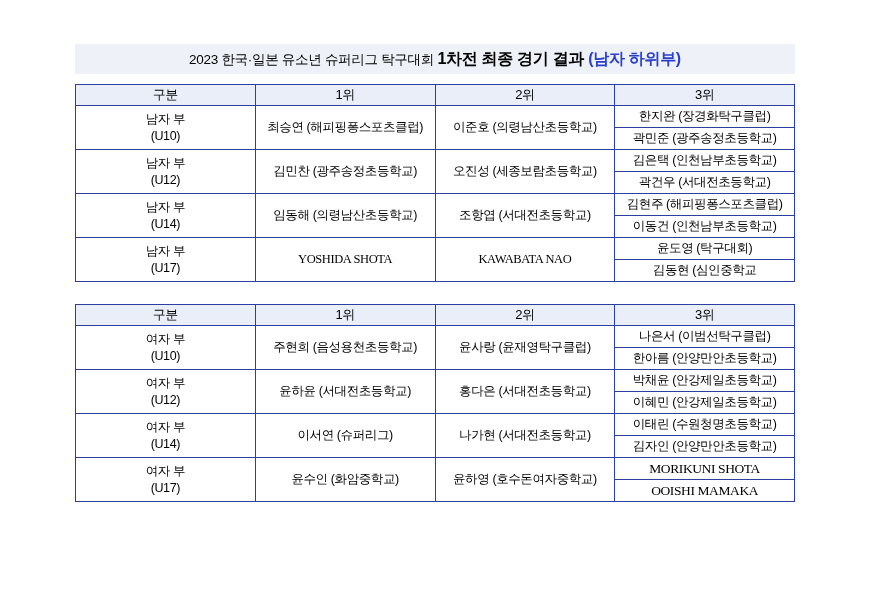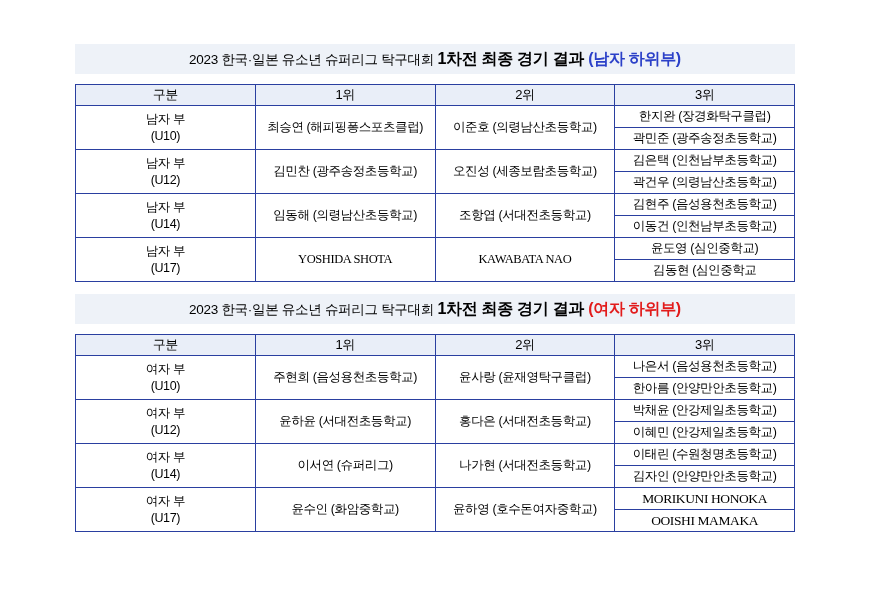--- a/index.html
+++ b/index.html
@@ -122,74 +122,71 @@
         <tr>
           <td class="division" rowspan="2">
             <span>남자 부</span>
             <span class="dv-line2">(U12)</span>
           </td>
           <td class="place1" rowspan="2">김민찬 (광주송정초등학교)</td>
           <td class="place2" rowspan="2">오진성 (세종보람초등학교)</td>
           <td class="place3">김은택 (인천남부초등학교)</td>
         </tr>
         <tr>
-          <td class="place3">곽건우 (의령남산초등학교)</td>
+          <td class="place3">곽건우 (서대전초등학교)</td>
         </tr>
 
         <tr>
           <td class="division" rowspan="2">
             <span>남자 부</span>
             <span class="dv-line2">(U14)</span>
           </td>
           <td class="place1" rowspan="2">임동해 (의령남산초등학교)</td>
           <td class="place2" rowspan="2">조항엽 (서대전초등학교)</td>
-          <td class="place3">김현주 (음성용천초등학교)</td>
+          <td class="place3">김현주 (해피핑퐁스포츠클럽)</td>
         </tr>
         <tr>
           <td class="place3">이동건 (인천남부초등학교)</td>
         </tr>
 
         <tr>
           <td class="division" rowspan="2">
             <span>남자 부</span>
             <span class="dv-line2">(U17)</span>
           </td>
           <td class="place1 latin-name" rowspan="2">YOSHIDA SHOTA</td>
           <td class="place2 latin-name" rowspan="2">KAWABATA NAO</td>
-          <td class="place3">윤도영 (심인중학교)</td>
+          <td class="place3">윤도영 (탁구대회)</td>
         </tr>
         <tr>
           <td class="place3">김동현 (심인중학교</td>
         </tr>
       </tbody>
     </table>
   </div>
 
   <div class="section" id="section-women">
-    <div class="title-bar">
-      <span class="title-main">2023 한국·일본 유소년 슈퍼리그 탁구대회 </span><span class="title-strong">1차전 최종 경기 결과 </span><span class="title-suffix suffix-red">(여자 하위부)</span>
-    </div>
     <table class="result">
       <thead>
         <tr>
           <th>구분</th>
           <th>1위</th>
           <th>2위</th>
           <th>3위</th>
         </tr>
       </thead>
       <tbody>
         <tr>
           <td class="division" rowspan="2">
             <span>여자 부</span>
             <span class="dv-line2">(U10)</span>
           </td>
           <td class="place1" rowspan="2">주현희 (음성용천초등학교)</td>
           <td class="place2" rowspan="2">윤사랑 (윤재영탁구클럽)</td>
-          <td class="place3">나은서 (음성용천초등학교)</td>
+          <td class="place3">나은서 (이범선탁구클럽)</td>
         </tr>
         <tr>
           <td class="place3">한아름 (안양만안초등학교)</td>
         </tr>
 
         <tr>
           <td class="division" rowspan="2">
             <span>여자 부</span>
             <span class="dv-line2">(U12)</span>
           </td>
@@ -214,21 +211,21 @@
           <td class="place3">김자인 (안양만안초등학교)</td>
         </tr>
 
         <tr>
           <td class="division" rowspan="2">
             <span>여자 부</span>
             <span class="dv-line2">(U17)</span>
           </td>
           <td class="place1" rowspan="2">윤수인 (화암중학교)</td>
           <td class="place2" rowspan="2">윤하영 (호수돈여자중학교)</td>
-          <td class="place3 latin">MORIKUNI HONOKA</td>
+          <td class="place3 latin">MORIKUNI SHOTA</td>
         </tr>
         <tr>
           <td class="place3 latin">OOISHI MAMAKA</td>
         </tr>
       </tbody>
     </table>
   </div>
 
 </div>
 

